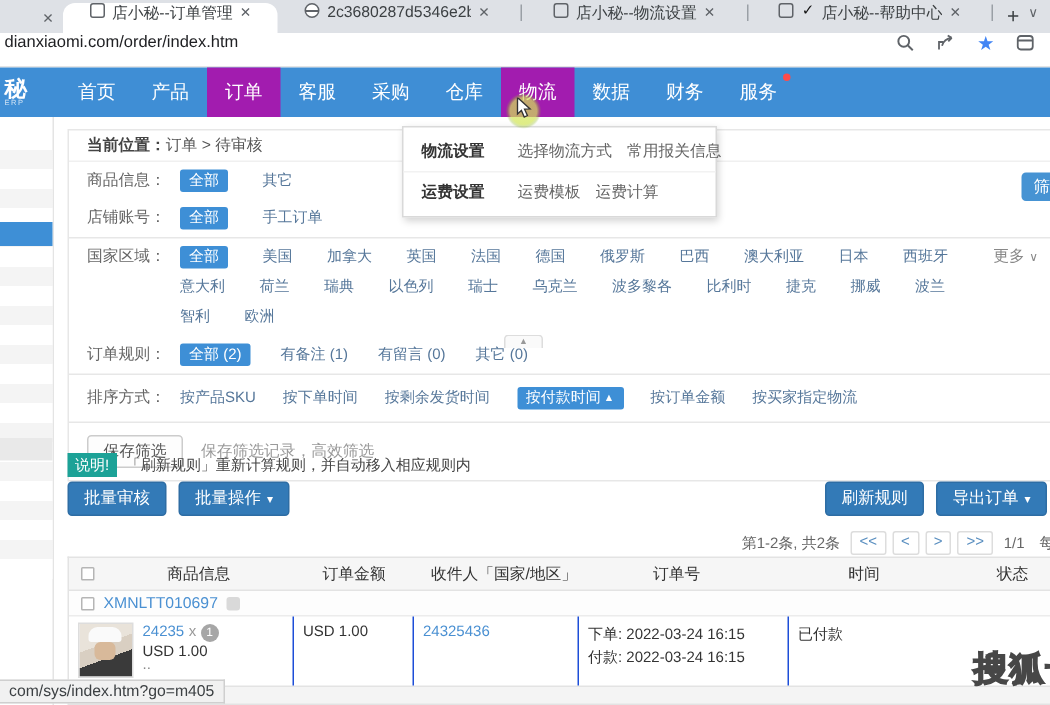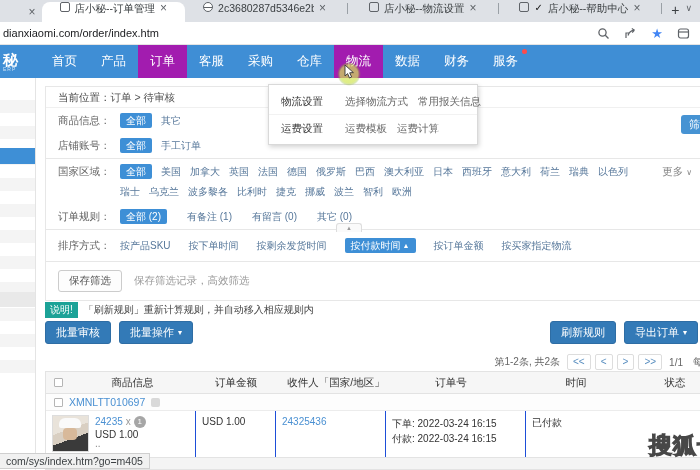--- a/index.html
+++ b/index.html
@@ -14,21 +14,21 @@
   .tab.active{background:#fff}
   .tab .title{max-width:96px;overflow:hidden;white-space:nowrap}
   .close-x{color:#5f6368;font-size:12px;line-height:1;cursor:default}
   .tabsep{width:1px;height:11px;background:#9aa0a6;margin:0 3px;align-self:center;margin-bottom:5px}
   .favicon{width:10px;height:10px;border:1.4px solid #5f6368;border-radius:2px;flex:none;position:relative}
   .favicon.globe{border-radius:50%;background:linear-gradient(#fff 4px,#5f6368 4px,#5f6368 5px,#fff 5px)}
   .tab-check{color:#111;font-weight:bold;font-size:10px}
   .newtab{width:22px;text-align:center;font-size:14px;color:#3c4043;align-self:center;margin-bottom:2px}
   .win-chevron{margin-left:auto;margin-right:8px;color:#5f6368;font-size:9px;align-self:center;margin-bottom:6px}
 
-  .addressbar{height:23px;background:#fff;border-bottom:1px solid #e4e4e4;display:flex;align-items:center;padding:0 10px 0 3px}
+  .addressbar{height:23px;background:#fff;border-bottom:1px solid #e4e4e4;display:flex;align-items:flex-start;padding:0 10px 0 3px}
   .url{font-size:11px;color:#202124}
   .addr-icons{margin-left:auto;display:flex;align-items:center;gap:14px}
   .addr-icons svg{display:block}
   .star{color:#4285f4;font-size:13px;line-height:1}
 
   
   .navbar{height:33px;background:#3f8ed5;display:flex;align-items:stretch;color:#fff}
   .logo{width:40px;display:flex;flex-direction:column;justify-content:center;padding-left:3px;line-height:1}
   .logo-main{font-size:15px;font-weight:bold}
   .logo-sub{font-size:5px;opacity:.75;letter-spacing:1px}
@@ -39,25 +39,25 @@
   
   .page{position:absolute;top:78px;left:0;right:0;bottom:0;background:#fff}
   .leftstrip{position:absolute;left:0;top:0;bottom:0;width:36px;background:#fff;border-right:1px solid #e4e4e4}
   .strip-stripes{position:absolute;top:22px;left:0;width:35px;height:286px;
     background:repeating-linear-gradient(180deg,#f4f4f4 0 13px,#ffffff 13px 26px)}
   .strip-active{position:absolute;top:70px;left:0;width:35px;height:16px;background:#3e8fd6}
   .strip-band{position:absolute;top:214px;left:0;width:35px;height:15px;background:#e9e9e9}
 
   .panel{position:absolute;left:45px;top:8px;width:660px;background:#fff;border:1px solid #e7e7e7}
   .bc-row{height:21px;line-height:21px;padding:0 12px;color:#555;border-bottom:1px solid #f0f0f0}
-  .bc-row b{font-weight:normal;color:#444}
+  .bc-row b{font-weight:bold;color:#444}
   .frow{display:flex;align-items:flex-start;padding:4px 12px;line-height:17px}
   .frow.bordered{border-bottom:1px solid #e7e7e7}
   .flabel{color:#666;width:62px;flex:none}
-  .opts{display:flex;flex-wrap:wrap;gap:3px 9px;align-items:center;flex:1;font-size:10px}
+  .opts{display:flex;flex-wrap:wrap;gap:3px 23px;align-items:center;flex:1;font-size:10px}
   .chip{background:#3e8fd6;color:#fff;padding:0 6px;border-radius:2px;height:15px;line-height:15px;display:inline-flex;gap:2px;align-items:center}
   .chip .tiny{font-size:7px}
   .opt-link{color:#56779a;white-space:nowrap}
   .more-btn{flex:none;color:#888;margin-left:6px;white-space:nowrap}
   .more-btn .ch{font-size:8px}
   .collapse-tab{position:absolute;top:136px;left:290px;width:26px;height:9px;background:#fafafa;border:1px solid #ddd;border-bottom:none;
     border-radius:3px 3px 0 0;font-size:6px;color:#999;text-align:center;line-height:9px}
   .save-row{display:flex;align-items:center;gap:12px;padding:8px 12px}
   .btn-gray{background:#fdfdfd;border:1px solid #ccc;border-radius:3px;padding:3px 10px;color:#555;font-size:10.5px}
   .hint{color:#9a9a9a}
@@ -107,21 +107,21 @@
   .statusbar{position:absolute;left:0;bottom:1px;background:#f1f1f1;border:1px solid #cfcfcf;border-left:none;
     padding:1px 6px;font-size:10.5px;color:#3c4043;z-index:40;white-space:nowrap}
   .watermark{position:absolute;left:649px;top:352px;font-size:23px;font-weight:bold;letter-spacing:1px;z-index:45;white-space:nowrap;
     color:rgba(255,255,255,0.12);-webkit-text-stroke:1.1px #474747}
 
   
   .dropdown{position:absolute;left:268px;top:84px;width:210px;background:#fff;border:1px solid #d9d9d9;
     box-shadow:1px 2px 5px rgba(0,0,0,.18);z-index:30;padding:3px 0}
   .dd-row{display:flex;align-items:center;padding:5px 12px;gap:12px;line-height:16px}
   .dd-row + .dd-row{border-top:1px solid #f2f2f2}
-  .dd-label{font-weight:normal;color:#333;width:52px;flex:none}
+  .dd-label{font-weight:bold;color:#333;width:52px;flex:none}
   .dd-links{display:flex;gap:10px}
   .dd-link{color:#666;white-space:nowrap}
 
   .cursor{position:absolute;left:337px;top:62px;width:24px;height:24px;z-index:50}
   .cursor-glow{position:absolute;inset:0;border-radius:50%;
     background:radial-gradient(circle,rgba(210,230,85,.7) 0 52%,rgba(150,190,40,.35) 62%,rgba(150,190,40,0) 70%)}
   .cursor svg{position:absolute;left:7px;top:3px}
 </style>
 </head>
 <body>

